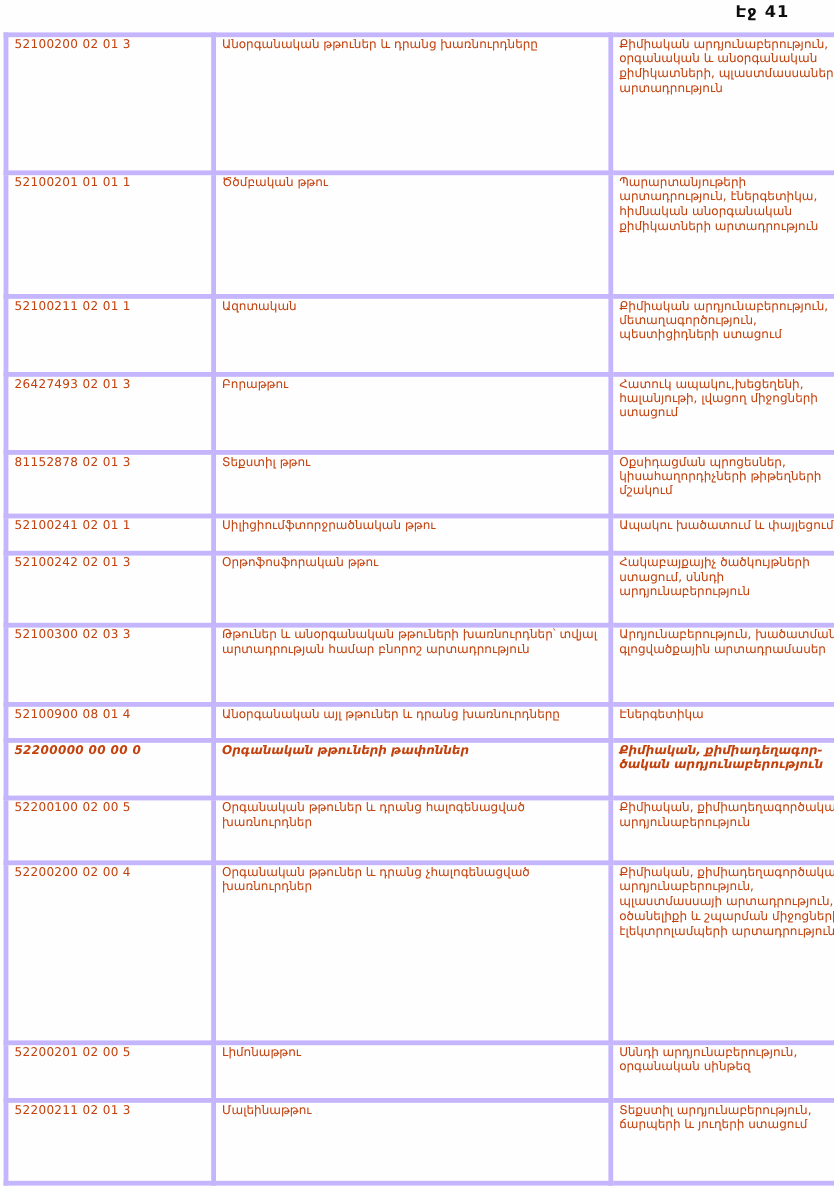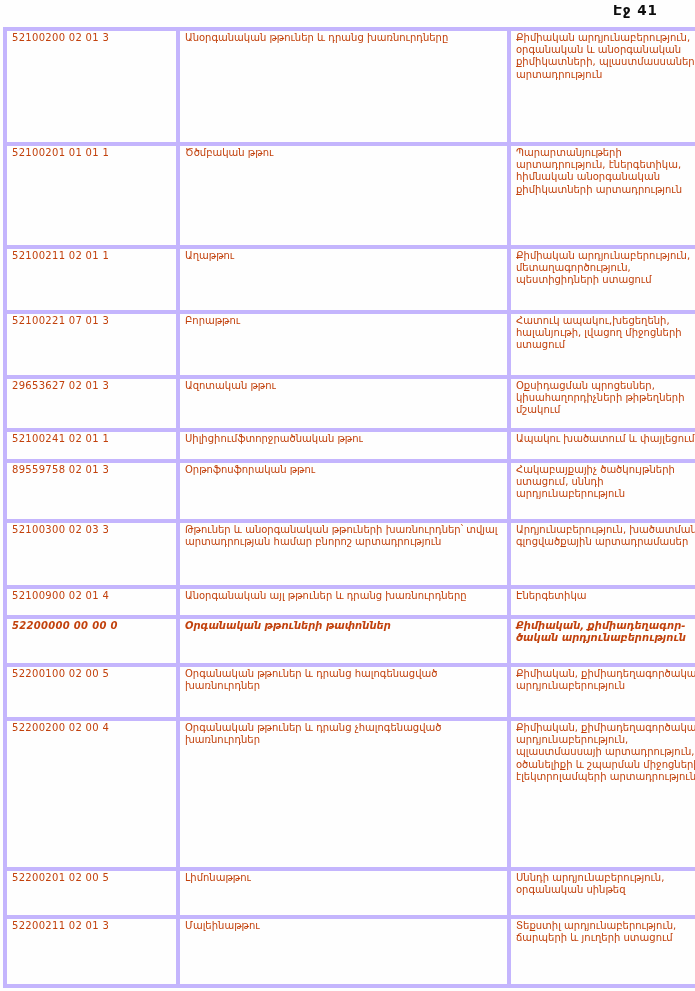--- a/index.html
+++ b/index.html
@@ -67,50 +67,50 @@
         <td class="col-name">Անօրգանական թթուներ և դրանց խառնուրդները</td>
         <td class="col-use">Քիմիական արդյունաբերություն, օրգանական և անօրգանական քիմիկատների, պլաստմասսաների արտադրություն</td>
       </tr>
       <tr style="height:103px">
         <td class="col-code">52100201 01 01 1</td>
         <td class="col-name">Ծծմբական թթու</td>
         <td class="col-use">Պարարտանյութերի արտադրություն, էներգետիկա, հիմնական անօրգանական քիմիկատների արտադրություն</td>
       </tr>
       <tr style="height:65px">
         <td class="col-code">52100211 02 01 1</td>
-        <td class="col-name">Աղաթթու</td>
+        <td class="col-name">Ազոտական</td>
         <td class="col-use">Քիմիական արդյու­նաբերություն, մետաղագործություն, պեստիցիդների ստացում</td>
       </tr>
       <tr style="height:65px">
-        <td class="col-code">52100221 07 01 3</td>
+        <td class="col-code">26427493 02 01 3</td>
         <td class="col-name">Բորաթթու</td>
         <td class="col-use">Հատուկ ապակու,խեցեղենի, հալանյութի, լվացող միջոցների ստացում</td>
       </tr>
       <tr style="height:53px">
-        <td class="col-code">29653627 02 01 3</td>
-        <td class="col-name">Ազոտական թթու</td>
+        <td class="col-code">81152878 02 01 3</td>
+        <td class="col-name">Տեքստիլ թթու</td>
         <td class="col-use">Օքսիդացման պրոցեսներ, կիսահաղորդիչների թիթեղների մշակում</td>
       </tr>
       <tr style="height:31px">
         <td class="col-code">52100241 02 01 1</td>
         <td class="col-name">Սիլիցիումֆտորջրածնական թթու</td>
         <td class="col-use">Ապակու խածատում և փայլեցում</td>
       </tr>
       <tr style="height:60px">
-        <td class="col-code">89559758 02 01 3</td>
+        <td class="col-code">52100242 02 01 3</td>
         <td class="col-name">Օրթոֆոսֆորական թթու</td>
         <td class="col-use">Հակաբայքայիչ ծածկույթների ստացում, սննդի արդյունաբերություն</td>
       </tr>
       <tr style="height:66px">
         <td class="col-code">52100300 02 03 3</td>
         <td class="col-name">Թթուներ և անօրգանական թթուների խառնուրդներ՝ տվյալ արտադրության համար բնորոշ արտադրություն</td>
         <td class="col-use">Արդյունաբերություն, խածատման, գլոցվածքային արտադրամասեր</td>
       </tr>
       <tr style="height:30px">
-        <td class="col-code">52100900 02 01 4</td>
+        <td class="col-code">52100900 08 01 4</td>
         <td class="col-name">Անօրգանական այլ թթուներ և դրանց խառնուրդները</td>
         <td class="col-use">Էներգետիկա</td>
       </tr>
       <tr class="em" style="height:48px">
         <td class="col-code">52200000 00 00 0</td>
         <td class="col-name">Օրգանական թթուների թափոններ</td>
         <td class="col-use">Քիմիական, քիմիադեղագոր­ծական արդյունաբերություն</td>
       </tr>
       <tr style="height:54px">
         <td class="col-code">52200100 02 00 5</td>

